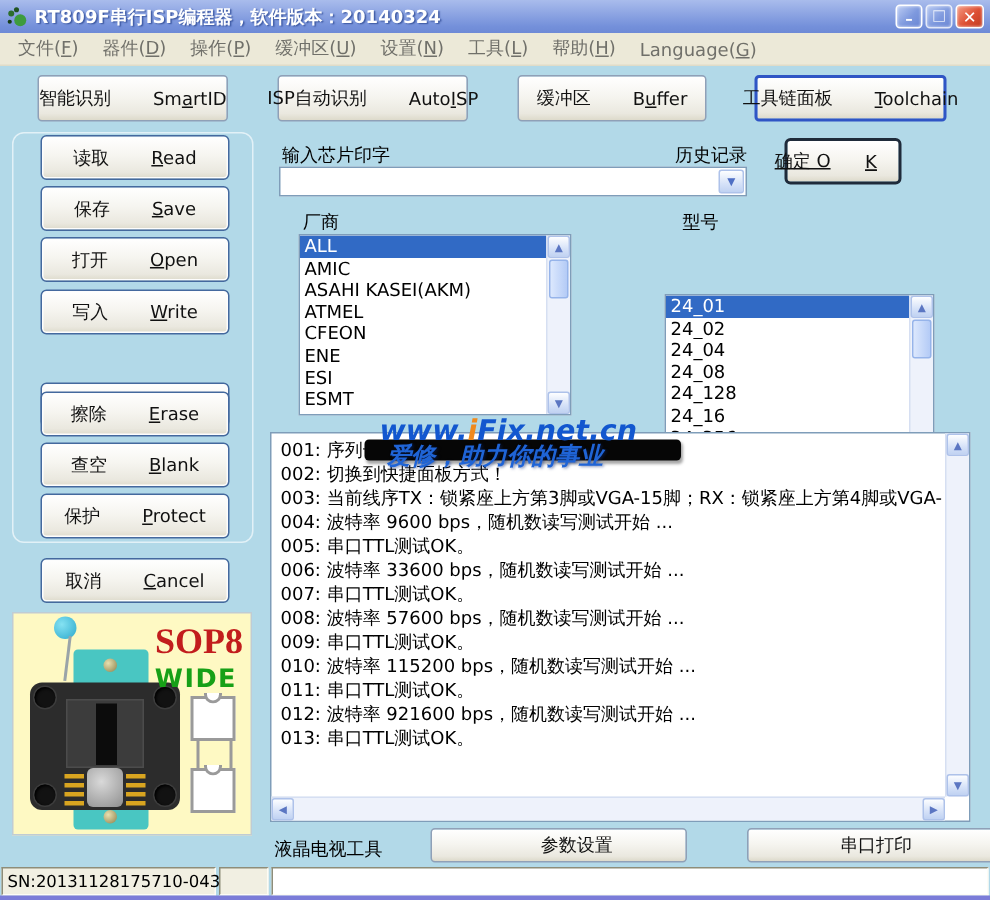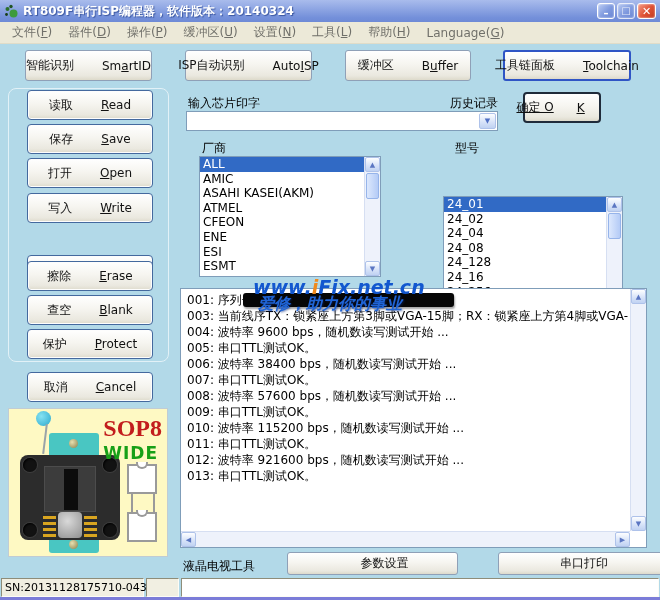--- a/index.html
+++ b/index.html
@@ -253,24 +253,25 @@
       <div class="sthumb" style="top:16px;height:26px;"></div>
       <div class="sbtn v" style="bottom:0;">
           <span>▼</span>
         </div>
     </div>
   </div>
 
   <div class="log">
     <div class="log-content">
       <div class="logline">001: 序列号：</div>
+      <div class="logline">002: 切换到快捷面板方式！</div>
       <div class="logline">003: 当前线序TX：锁紧座上方第3脚或VGA-15脚；RX：锁紧座上方第4脚或VGA-12脚。</div>
       <div class="logline">004: 波特率  9600 bps，随机数读写测试开始 ...</div>
       <div class="logline">005: 串口TTL测试OK。</div>
-      <div class="logline">006: 波特率  38400 bps，随机数读写测试开始 ...</div>
+      <div class="logline">006: 波特率  33600 bps，随机数读写测试开始 ...</div>
       <div class="logline">007: 串口TTL测试OK。</div>
       <div class="logline">008: 波特率  57600 bps，随机数读写测试开始 ...</div>
       <div class="logline">009: 串口TTL测试OK。</div>
       <div class="logline">010: 波特率 115200 bps，随机数读写测试开始 ...</div>
       <div class="logline">011: 串口TTL测试OK。</div>
       <div class="logline">012: 波特率 921600 bps，随机数读写测试开始 ...</div>
       <div class="logline">013: 串口TTL测试OK。</div>
     </div>
     <div class="scroll-v" style="bottom:16px;">
       <div class="sbtn v" style="top:0;">

